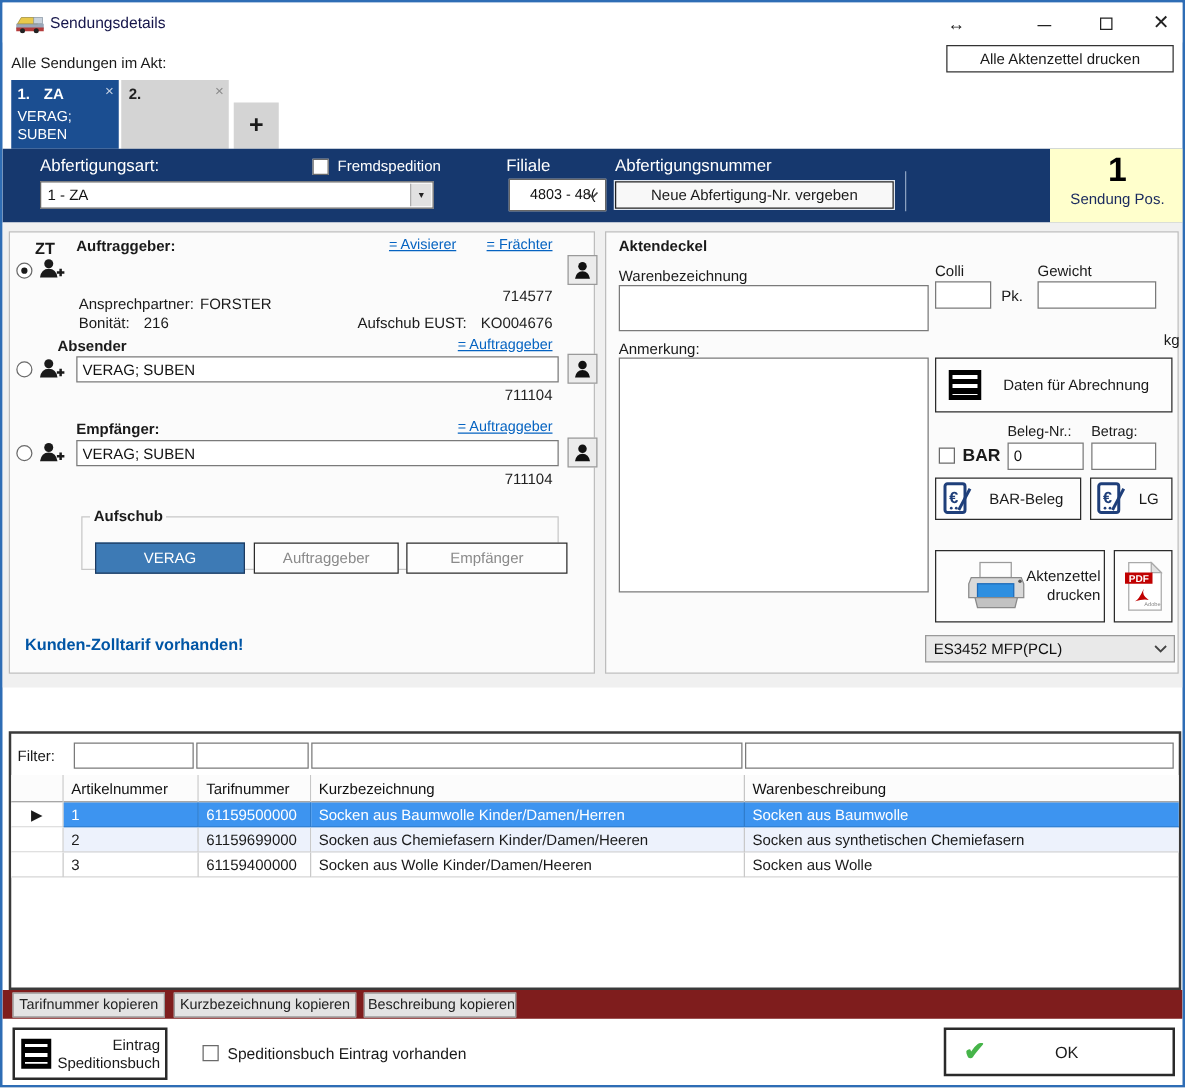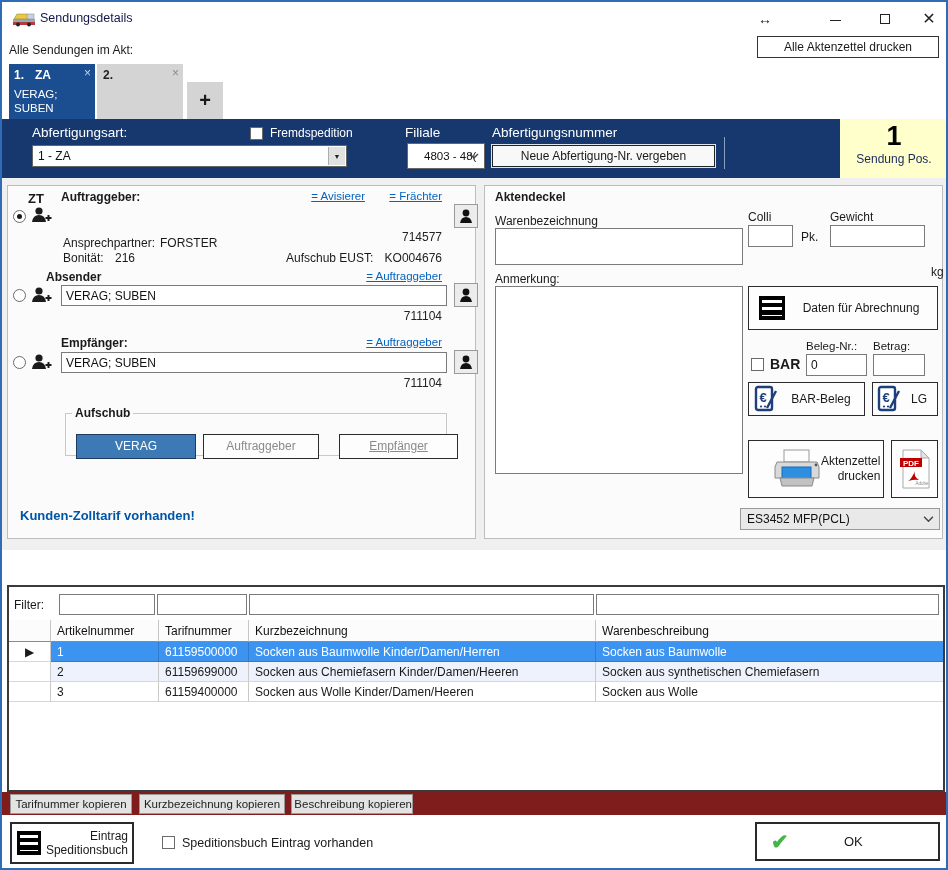--- a/index.html
+++ b/index.html
@@ -191,21 +191,21 @@
             <circle cx="8" cy="5" r="3.4" fill="#111"></circle>
             <path d="M2 15 q1 -6 6 -6 q5 0 6 6 z" fill="#111"></path>
           </svg>
       </span>
       <span class="abs rightnum" style="right:33px; top:190px;">711104</span>
 
       <fieldset class="abs" style="left:57px; top:220px; width:382px; height:50px; border:1px solid #c8c8c8; background:transparent;">
         <legend class="bold" style="font-size:12px; margin-left:6px; padding:0 3px;">Aufschub</legend>
         <span class="aufschub-btn sel" style="left:10px; top:14px; width:120px;">VERAG</span>
         <span class="aufschub-btn" style="left:137px; top:14px; width:116px;">Auftraggeber</span>
-        <span class="aufschub-btn" style="left:273px; top:14px; width:119px;text-decoration:underline;">Empfänger</span>
+        <span class="aufschub-btn" style="left:259px; top:14px; width:129px;">Empfänger</span>
       </fieldset>
 
       <span class="abs bold" style="left:12px; top:322px; font-size:13px; color:#0055a5;">Kunden-Zolltarif vorhanden!</span>
     </div>
 
     <div class="groupbox" style="left:482px; top:7px; width:459px; height:354px;">
       <span class="abs bold" style="left:10px; top:4px;">Aktendeckel</span>
 
       <span class="abs" style="left:10px; top:28px;">Warenbezeichnung</span>
       <textarea class="field" style="left: 10px; top: 42px; width: 248px; height: 37px;"></textarea>

